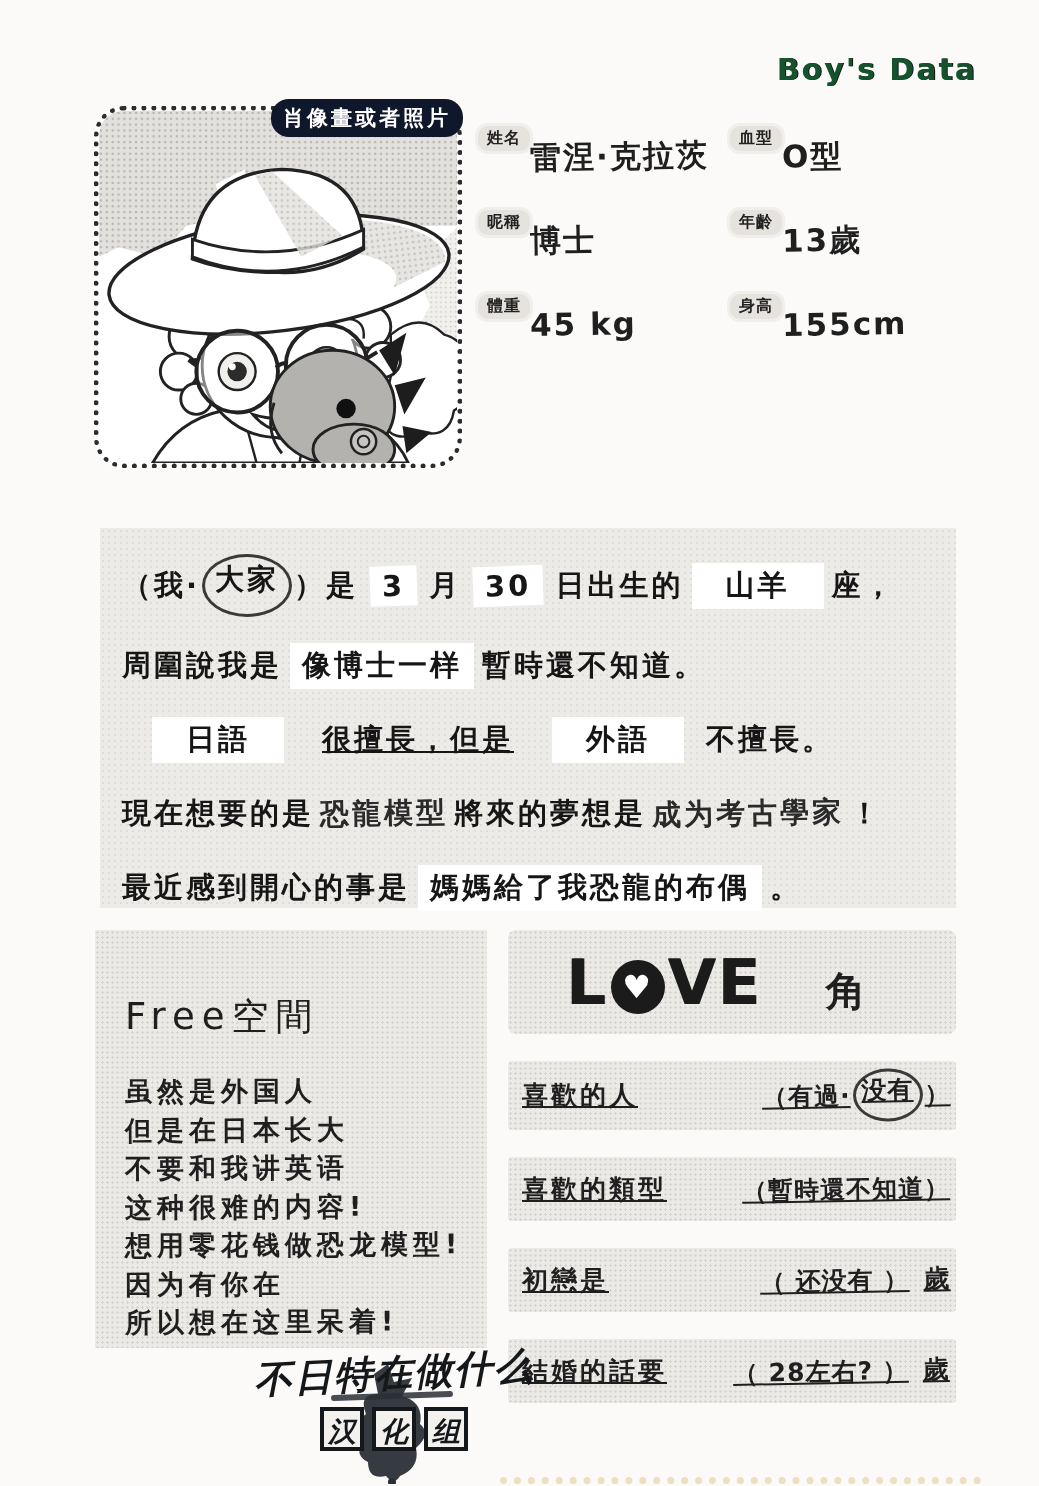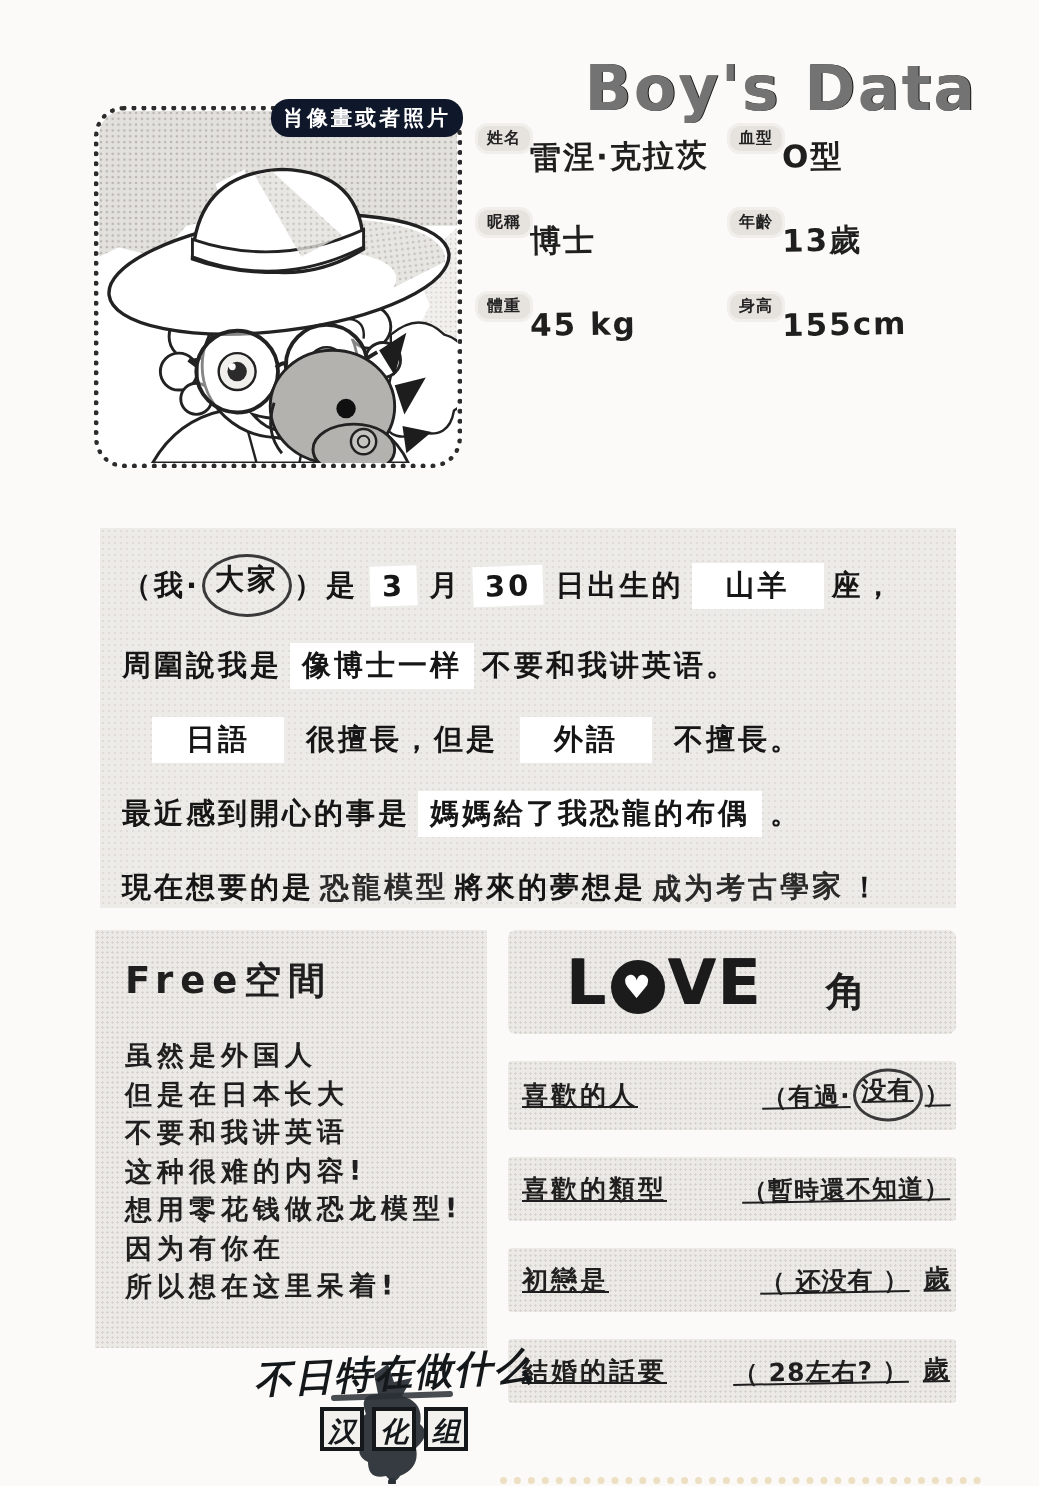--- a/index.html
+++ b/index.html
@@ -10,21 +10,21 @@
     font-family:"DejaVu Sans","Liberation Sans",sans-serif; color:#1f1f1f;
   }
   .dots {
     background-color:#eceae6;
     background-image:radial-gradient(#d8d4cf 1px, rgba(0,0,0,0) 1.3px);
     background-size:5px 5px;
   }
   
   .boys-title {
     position:absolute; top:52px; right:62px;
-    font-size:62px; font-weight:900; letter-spacing:2px; color:#737373;
+    font-size:30px; font-weight:900; letter-spacing:2px; color:#14532d;
     text-shadow:1px 0 0 #161616;
   }
   
   .portrait {
     position:absolute; left:94px; top:106px; width:368px; height:362px;
     border:5px dotted #2c2c2c; border-radius:30px; background:#ffffff; overflow:visible;
   }
   .portrait svg { position:absolute; inset:0; border-radius:24px; }
   .portrait-label {
     position:absolute; right:-6px; top:-22px; z-index:3;
@@ -66,21 +66,21 @@
   .ans { margin:0 6px; color:#2a2a2a; transform:rotate(-1deg); }
   .circled {
     display:inline-block; border:3px solid #3a3a3a; border-radius:50%;
     padding:8px 10px 20px 10px; margin:0 2px; line-height:1;
   }
   
   .free {
     position:absolute; left:95px; top:930px; width:392px; height:418px;
     padding:26px 8px 0 30px;
   }
-  .free-header { font-size:37px; font-weight:700; letter-spacing:7px; margin-bottom:30px; }
+  .free-header { font-size:37px; font-weight:400; letter-spacing:7px; margin-bottom:30px;margin-top:36px; }
   .free-line { font-size:27px; font-weight:bold; letter-spacing:5px; line-height:38.5px; transform:rotate(-.3deg); }
   
   .love { position:absolute; left:508px; top:930px; width:448px; }
   .love-header {
     height:104px; border-radius:8px; display:flex; align-items:center; padding-left:58px;gap:42px;
   }
   .love-word { font-size:62px; font-weight:900; letter-spacing:2px; color:#1b1b1b; text-shadow:1px 0 0 #1b1b1b; }
   .heart-o {
     display:inline-block; width:54px; height:54px; margin:0 3px;
     background:#1b1b1b; border-radius:50%; color:#fff;
@@ -248,39 +248,39 @@
       <span class="blank hand">3</span>
       <span>月</span>
       <span class="blank hand">30</span>
       <span>日出生的</span>
       <span class="blank wide">山羊</span>
       <span>座，</span>
     </div>
     <div class="pline">
       <span>周圍說我是</span>
       <span class="blank">像博士一样</span>
-      <span>不要和我讲英语。</span>
+      <span>暫時還不知道。</span>
     </div>
     <div class="pline" style="padding-left:22px;">
       <span class="blank wide">日語</span>
-      <span style="margin:0 14px;">很擅長，但是</span>
+      <span style="margin:0 30px;text-decoration:underline;">很擅長，但是</span>
       <span class="blank wide">外語</span>
       <span style="margin-left:14px;">不擅長。</span>
-    </div>
-    <div class="pline">
-      <span>最近感到開心的事是</span>
-      <span class="blank">媽媽給了我恐龍的布偶</span>
-      <span>。</span>
     </div>
     <div class="pline">
       <span>現在想要的是</span>
       <span class="ans">恐龍模型</span>
       <span>將來的夢想是</span>
       <span class="ans">成为考古學家</span>
       <span>！</span>
+    </div>
+    <div class="pline">
+      <span>最近感到開心的事是</span>
+      <span class="blank">媽媽給了我恐龍的布偶</span>
+      <span>。</span>
     </div>
   </div>
 
   <div class="free dots">
     <div class="free-header">Free空間</div>
     <div class="free-line">虽然是外国人</div>
     <div class="free-line">但是在日本长大</div>
     <div class="free-line">不要和我讲英语</div>
     <div class="free-line">这种很难的内容!</div>
     <div class="free-line">想用零花钱做恐龙模型!</div>

